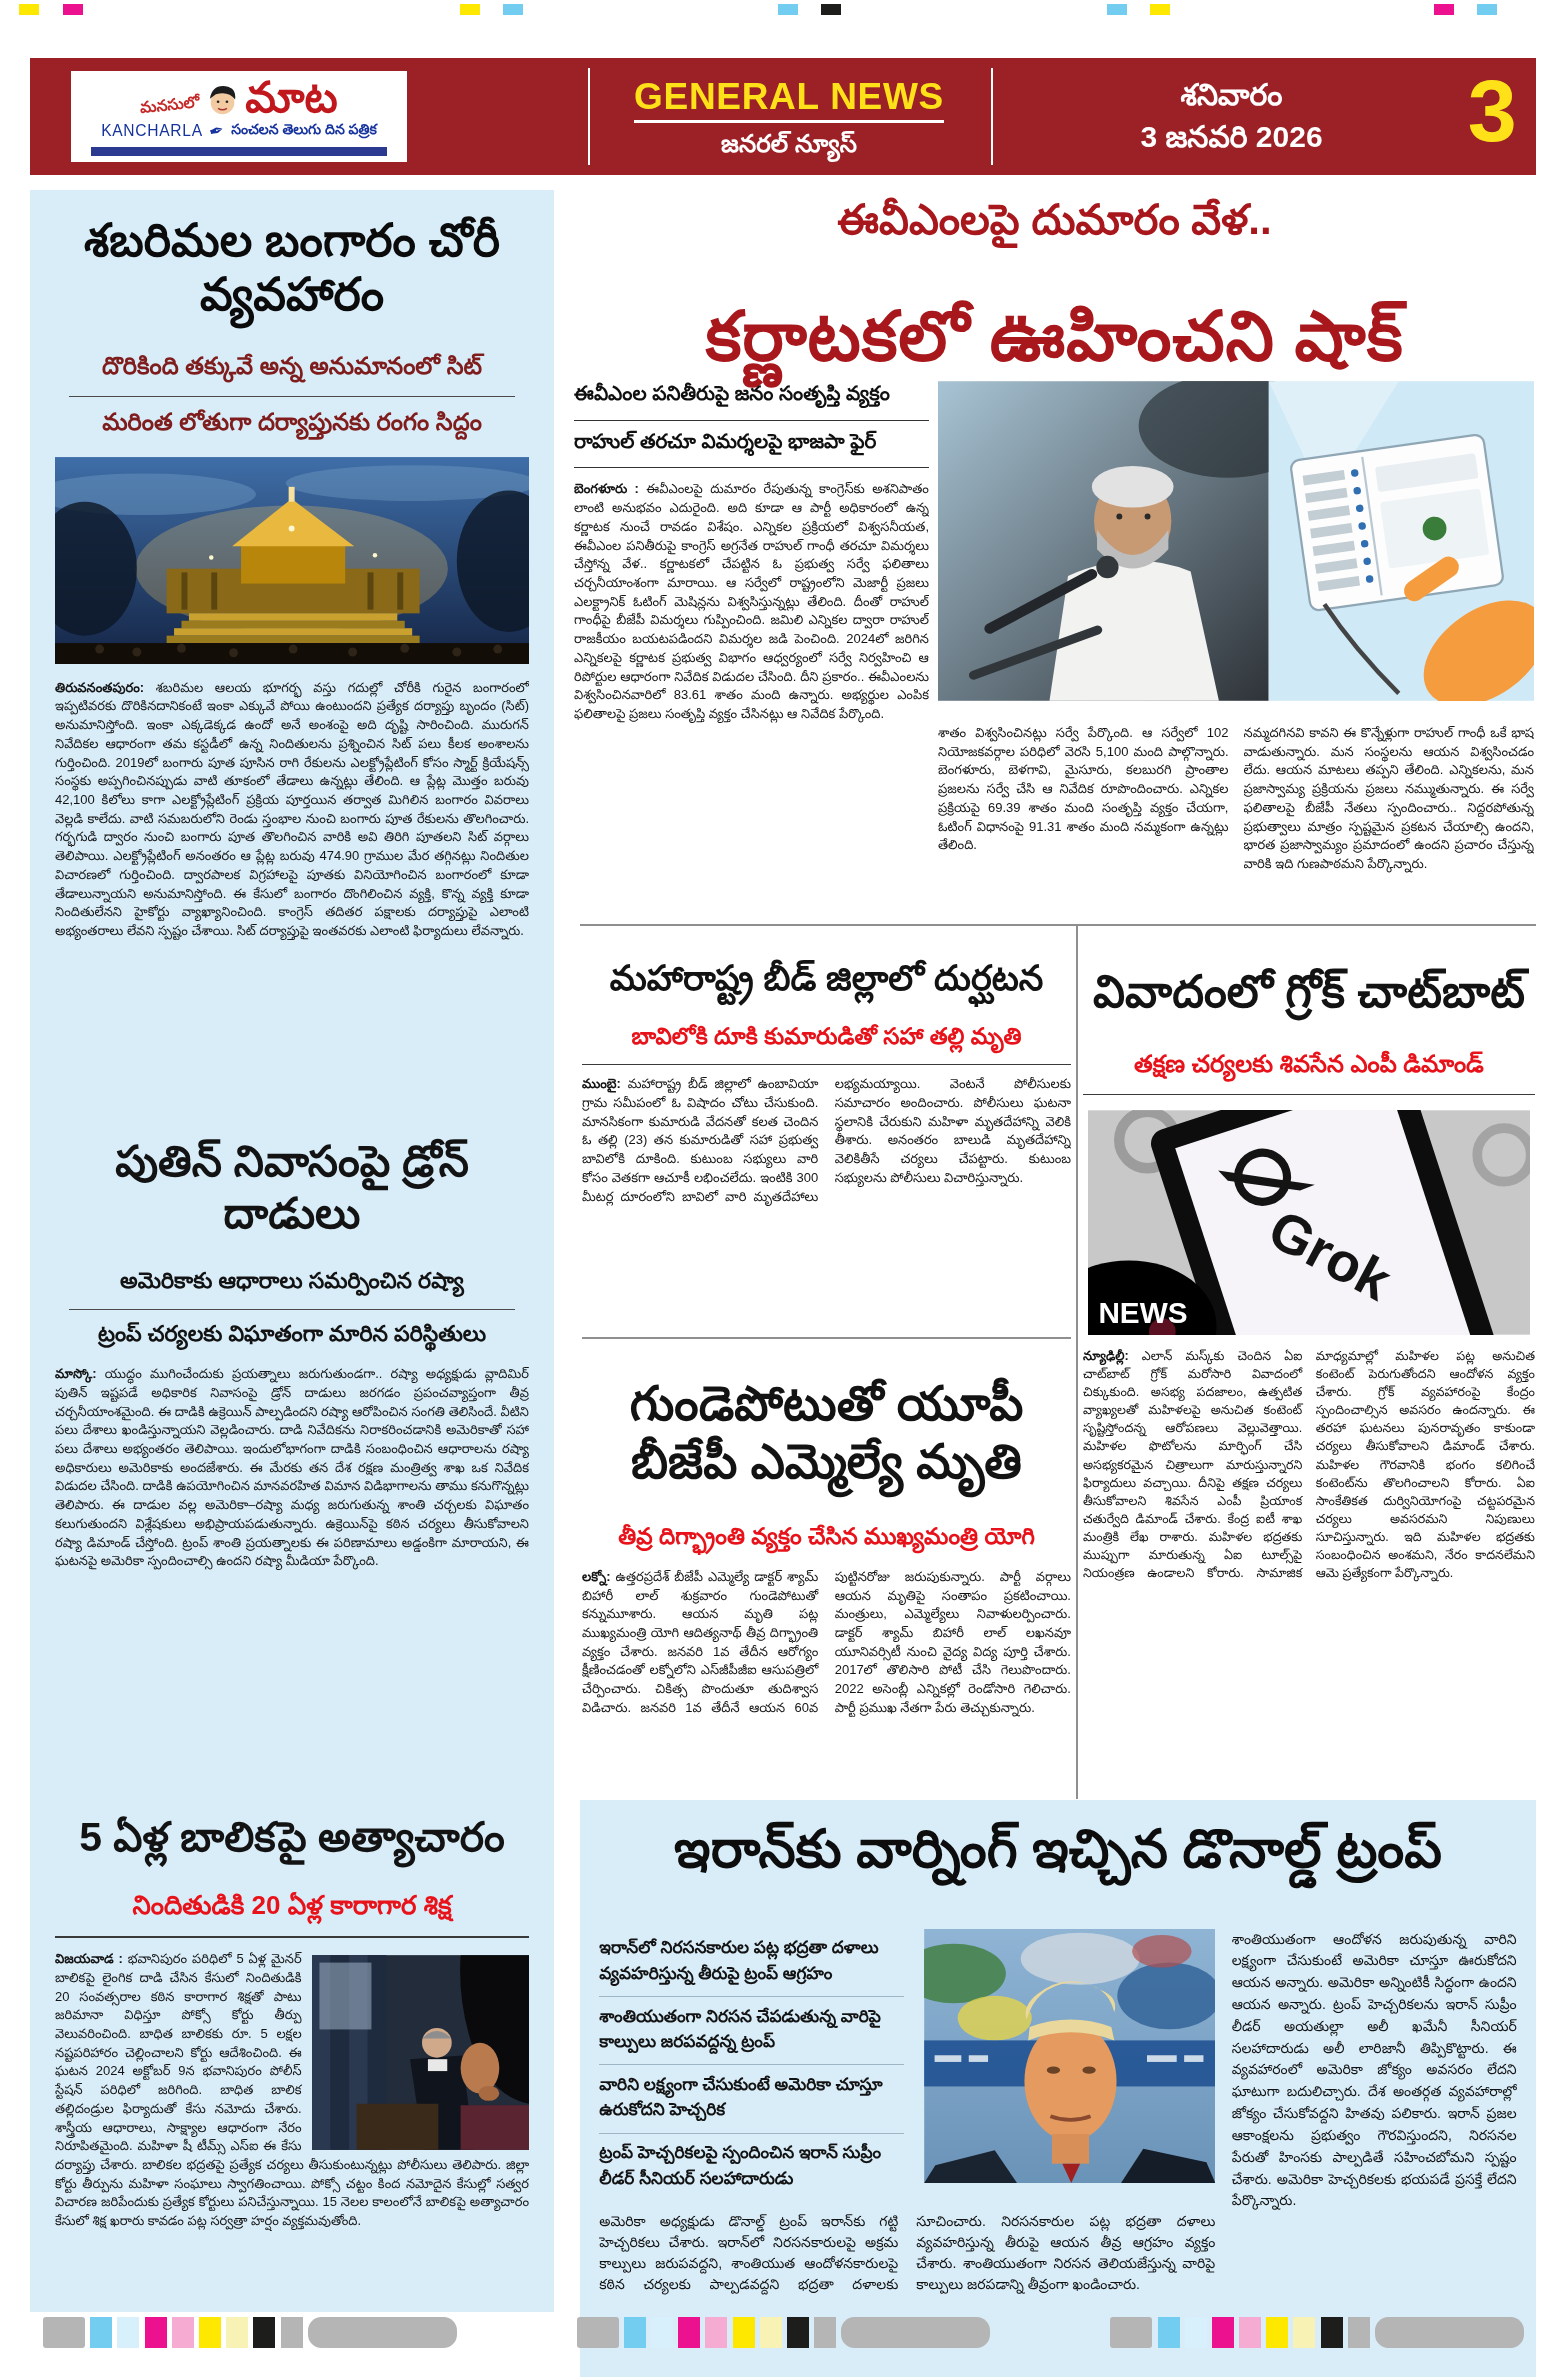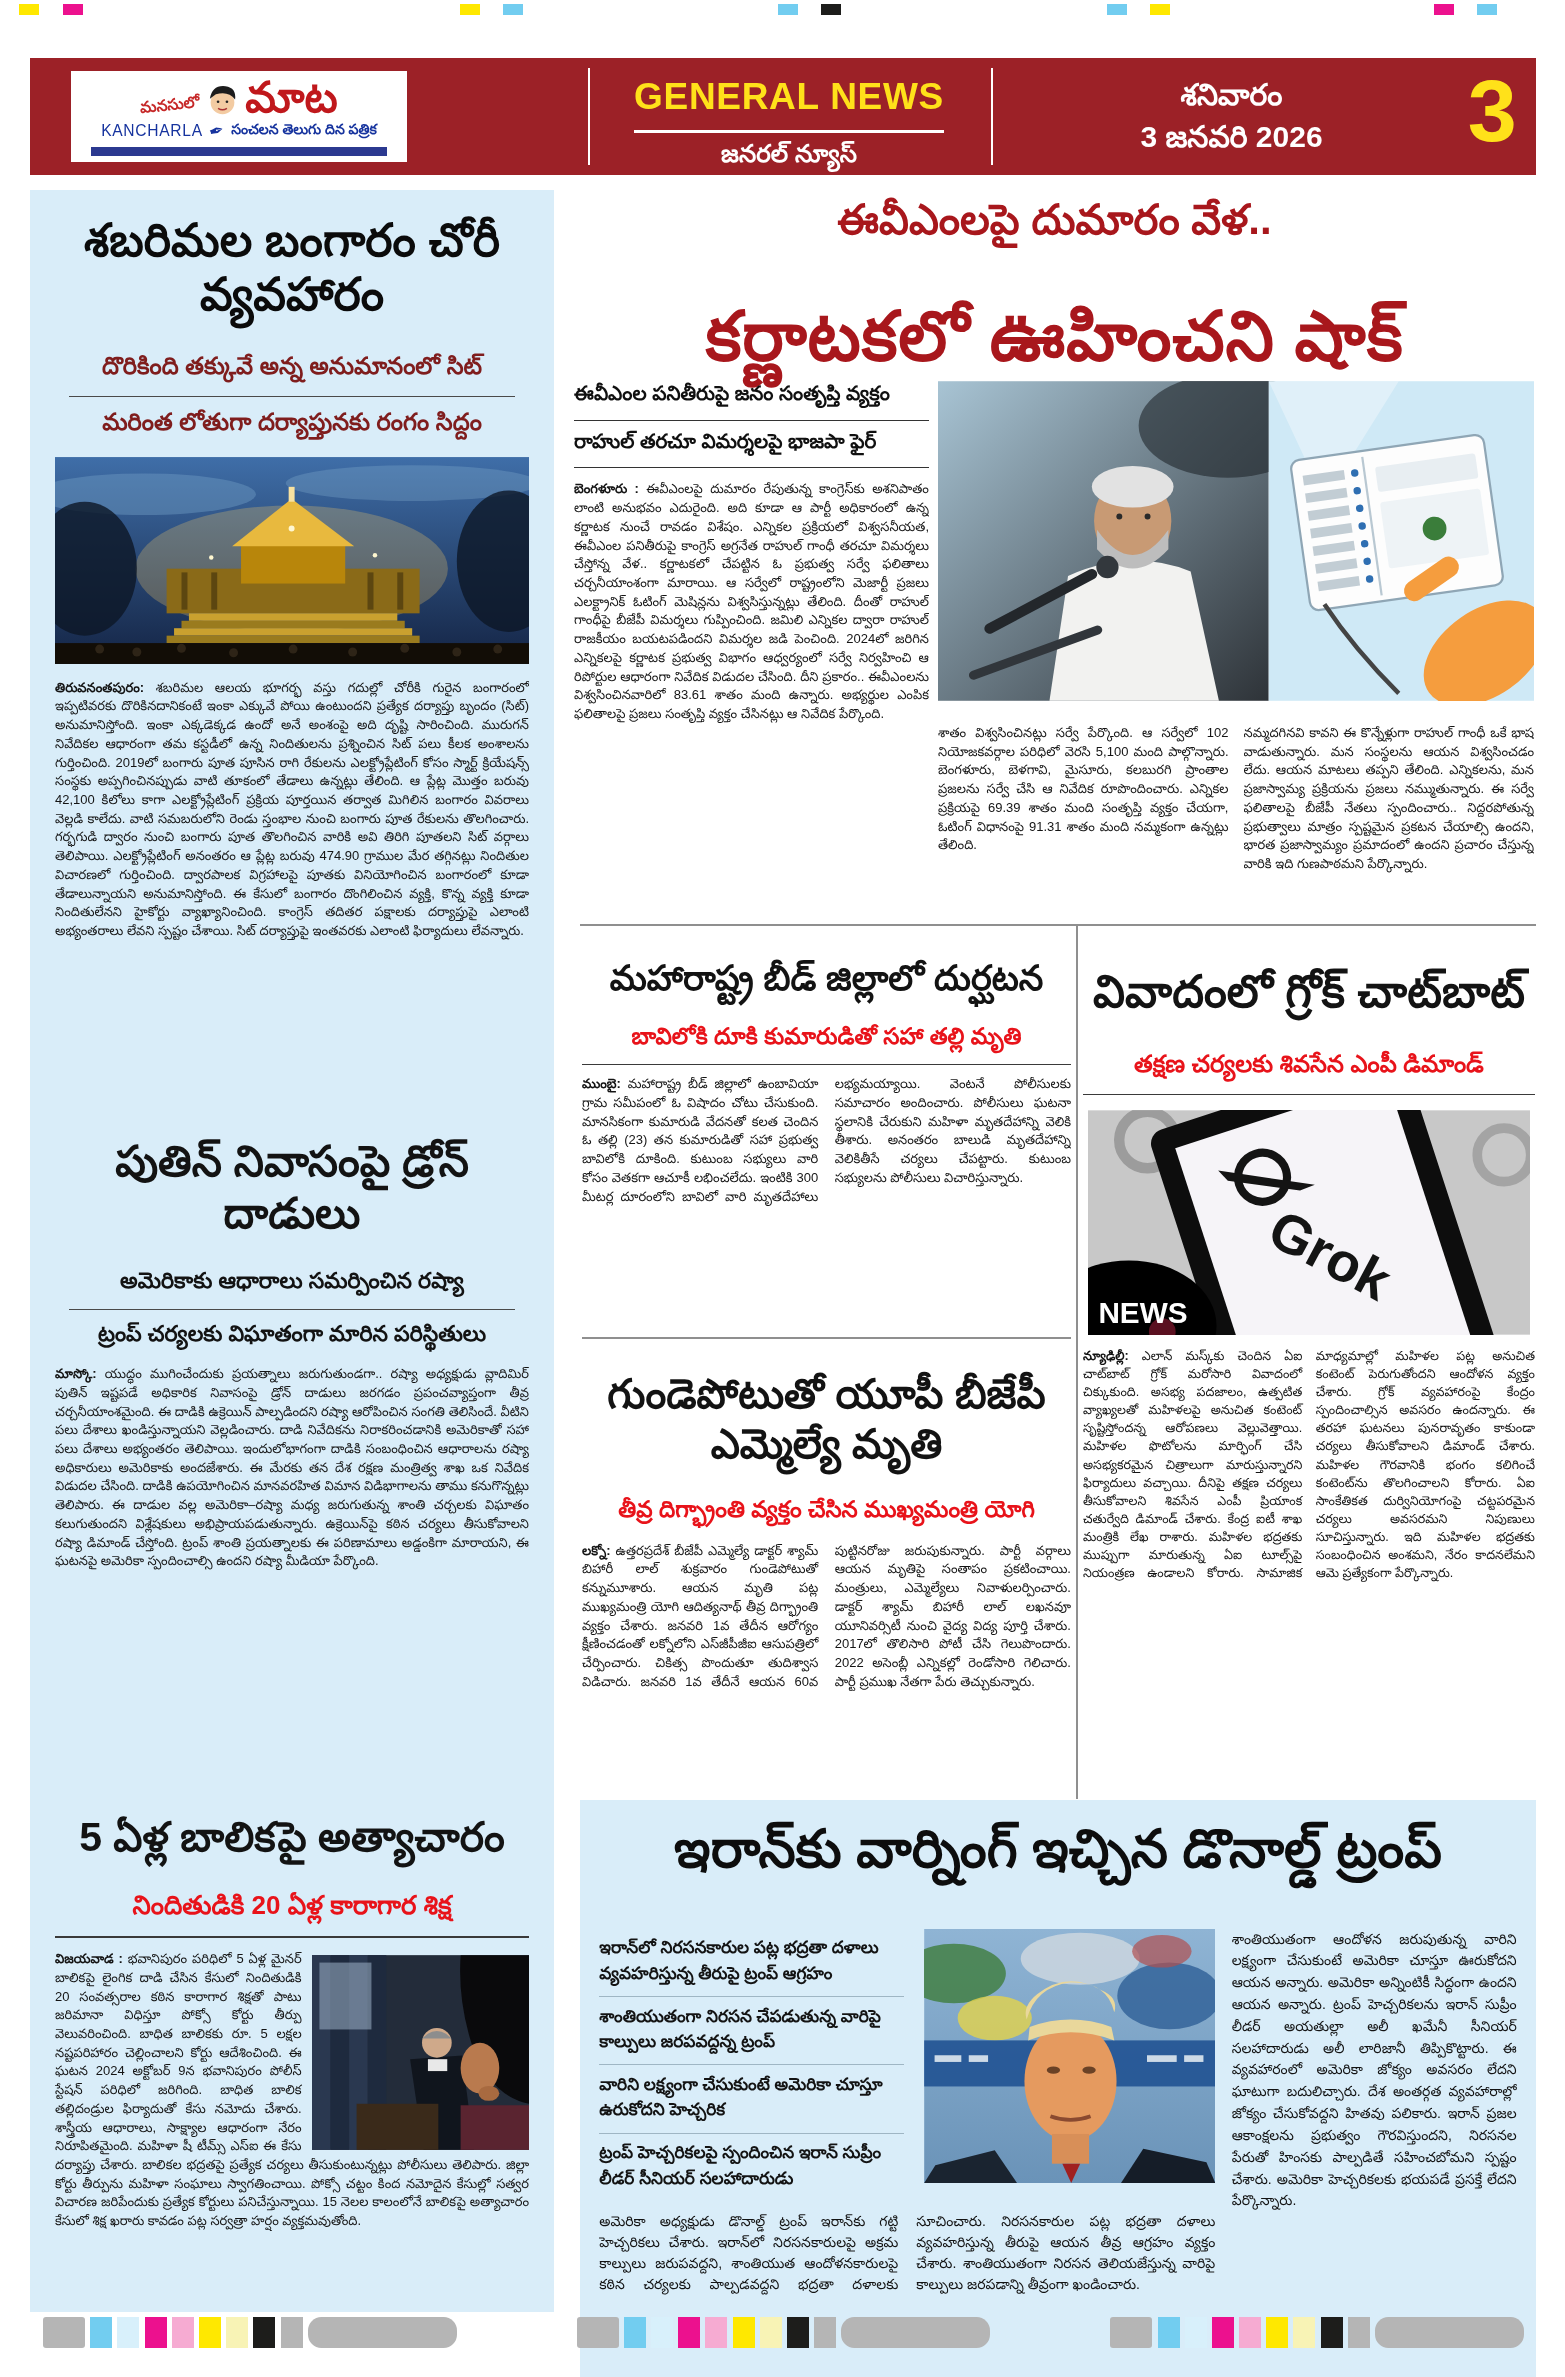--- a/index.html
+++ b/index.html
@@ -28,21 +28,21 @@
   .logo-title{color:#c0181c;font-weight:bold;font-size:43px;line-height:.95;}
   .logo-mid{display:flex;align-items:center;gap:6.7px;color:#16339e;margin-top:1.5px;}
   .publisher{font-weight:normal;font-size:15.6px;letter-spacing:0.7px;}
   .pen{font-size:18px;transform:rotate(-18deg);color:#16339e;}
   .tagline{font-weight:bold;font-size:14px;}
   .logo-bar{width:88%;height:9.7px;background:#2b3990;margin-top:3.7px;}
   .vline{position:absolute;top:10.4px;height:97px;width:2.2px;background:#ffffff;}
   .v1{left:558px;} .v2{left:961px;}
   .section-block{position:absolute;left:573px;top:18px;width:372px;text-align:center;}
   .section-en{display:inline-block;color:#ffe11a;font-size:37px;font-weight:bold;letter-spacing:0.7px;
-              border-bottom:3px solid #ffffff;padding-bottom:12px;}
+              border-bottom:3px solid #ffffff;padding-bottom:2px;}
   .section-te{color:#ffffff;font-size:24.5px;font-weight:bold;margin-top:6.7px;}
   .date-block{position:absolute;left:982px;top:16.4px;width:439px;text-align:center;color:#ffffff;
               font-weight:bold;font-size:30px;line-height:1.4;}
   .page-num{position:absolute;right:19.3px;top:0px;color:#ffe11a;font-size:88px;font-weight:bold;line-height:1.2;}
 
   
   .deckred{color:#e8131a;}
   .rule{border:none;border-top:1.5px solid #4a4a4a;margin:10.4px auto;width:94%;}
   .body{font-size:13px;line-height:1.44;text-align:justify;color:#141414;}
   .dateline{font-weight:bold;}
@@ -83,21 +83,21 @@
 
   
   .e-wrap{position:absolute;left:582px;top:934px;width:489px;}
   .e-headline{font-size:35px;font-weight:bold;text-align:center;line-height:1.2;}
   .e-deck{font-size:23px;font-weight:bold;text-align:center;margin-top:9px;padding-bottom:9px;
           border-bottom:1.5px solid #3a3a3a;}
   .e-body{margin-top:10.4px;column-count:2;column-gap:16.4px;height:274px;overflow:hidden;}
 
   
   .f-wrap{position:absolute;left:582px;top:1343px;width:489px;}
-  .f-headline{font-size:41px;font-weight:bold;text-align:center;line-height:1.2;}
+  .f-headline{font-size:48px;font-weight:bold;text-align:center;line-height:1.2;}
   .f-deck{font-size:23px;font-weight:bold;text-align:center;margin-top:7.4px;}
   .f-body{margin-top:13.4px;column-count:2;column-gap:16.4px;height:245px;overflow:hidden;}
 
   
   .g-wrap{position:absolute;left:1083px;top:934px;width:452px;}
   .g-headline{font-size:45px;font-weight:bold;text-align:center;line-height:1.24;}
   .g-deck{font-size:24px;font-weight:bold;text-align:center;margin-top:10.4px;padding-bottom:9.7px;
           border-bottom:1.5px solid #3a3a3a;}
   .g-body{margin-top:12px;column-count:2;column-gap:13.4px;font-size:12.6px;height:347px;overflow:hidden;
           text-align:justify;line-height:1.44;}

